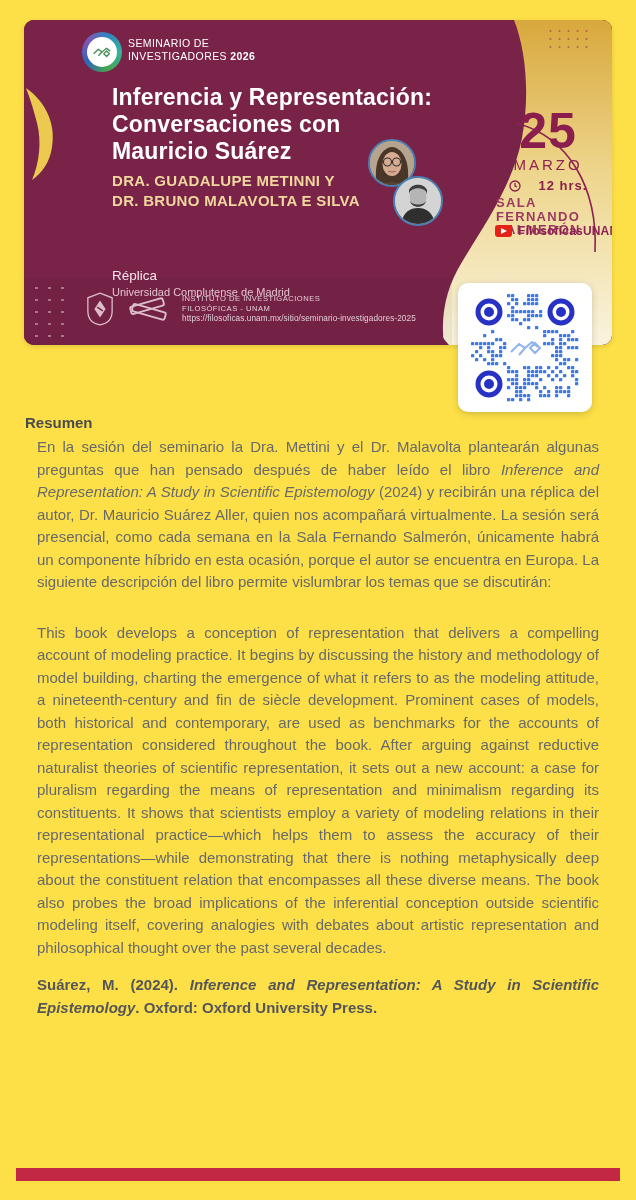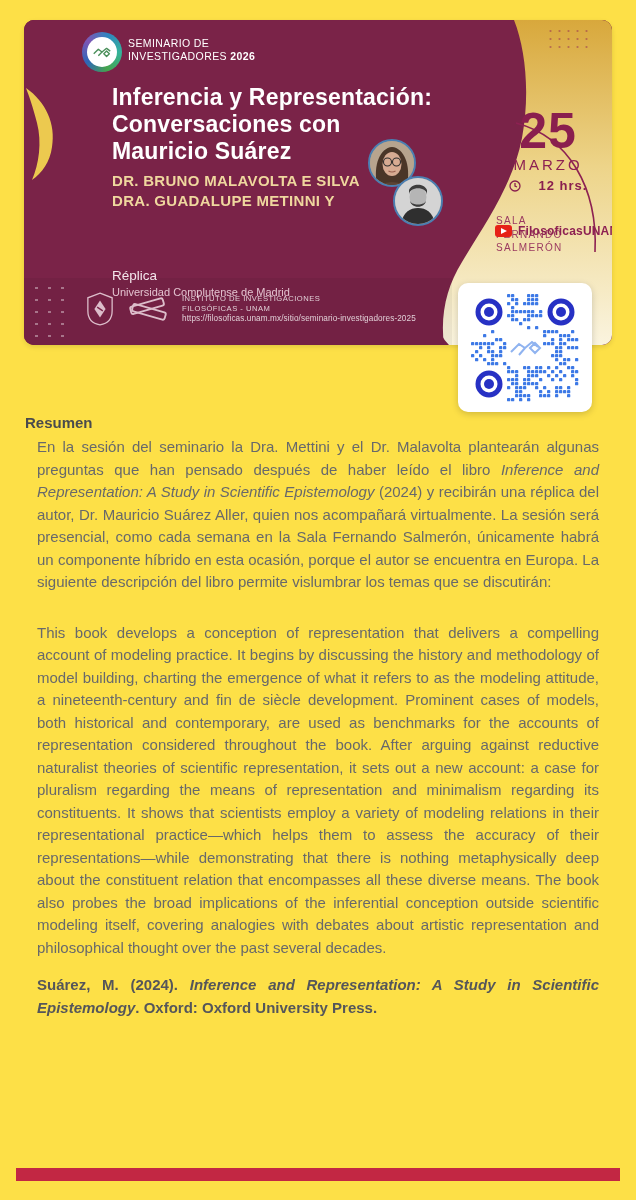--- a/index.html
+++ b/index.html
@@ -43,21 +43,21 @@
     background-image:radial-gradient(circle,rgba(141,33,82,.45) 1px,transparent 1.2px);
     background-size:9px 8px;}
 
   
   .day{position:absolute;left:468px;top:86px;width:112px;text-align:center;
     color:#8A1F4E;font-weight:bold;font-size:50px;line-height:50px;letter-spacing:1px;}
   .month{position:absolute;left:468px;top:136px;width:112px;text-align:center;
     color:#8D2152;font-size:15px;letter-spacing:3px;}
   .time-row{position:absolute;left:468px;top:158px;width:112px;display:flex;align-items:center;justify-content:center;gap:18px;
     color:#8A1F4E;font-weight:bold;font-size:13px;letter-spacing:1px;}
-  .sala{position:absolute;left:472px;top:194px;color:#9B3A60;font-size:10px;line-height:13.5px;letter-spacing:1.3px;font-weight:normal;}
+  .sala{position:absolute;left:472px;top:176px;color:#9B3A60;font-size:13px;line-height:13.5px;letter-spacing:1.3px;font-weight:bold;}
   .yt-row{position:absolute;left:471px;top:204px;display:flex;align-items:center;gap:6px;
     color:#8D2152;font-size:12px;font-weight:bold;letter-spacing:.2px;}
   .yt-icon{width:17px;height:12px;background:#E62117;border-radius:3px;position:relative;}
   .yt-icon::after{content:"";position:absolute;left:6px;top:3px;border-left:6px solid #fff;
     border-top:3px solid transparent;border-bottom:3px solid transparent;}
 
   
   .qr-card{position:absolute;left:458px;top:283px;width:134px;height:129px;background:#fff;border-radius:10px;
     box-shadow:0 2px 7px rgba(0,0,0,.18);display:flex;align-items:center;justify-content:center;}
 
@@ -110,22 +110,22 @@
       <div><span>INVESTIGADORES</span> <b>2026</b></div>
     </div>
 
     <div class="title">
       <div>Inferencia y Representación:</div>
       <div>Conversaciones con</div>
       <div>Mauricio Suárez</div>
     </div>
 
     <div class="speakers">
+      <div>DRA. GUADALUPE METINNI Y</div>
       <div>DR. BRUNO MALAVOLTA E SILVA</div>
-      <div>DRA. GUADALUPE METINNI Y</div>
     </div>
 
     <div class="avatar a1">
       <svg viewBox="0 0 44 44" width="44" height="44">
         <rect width="44" height="44" fill="#b7a48e"></rect>
         <path d="M7 44 C3 24 10 7 22 6 C34 7 41 24 37 44 Z" fill="#4a3628"></path>
         <ellipse cx="22" cy="23" rx="9.5" ry="12" fill="#d7ab92"></ellipse>
         <circle cx="17.5" cy="21" r="4" fill="none" stroke="#2e2e2e" stroke-width="1.1"></circle>
         <circle cx="26.5" cy="21" r="4" fill="none" stroke="#2e2e2e" stroke-width="1.1"></circle>
         <path d="M21.5 21 L22.5 21" stroke="#2e2e2e" stroke-width="1.1"></path>

